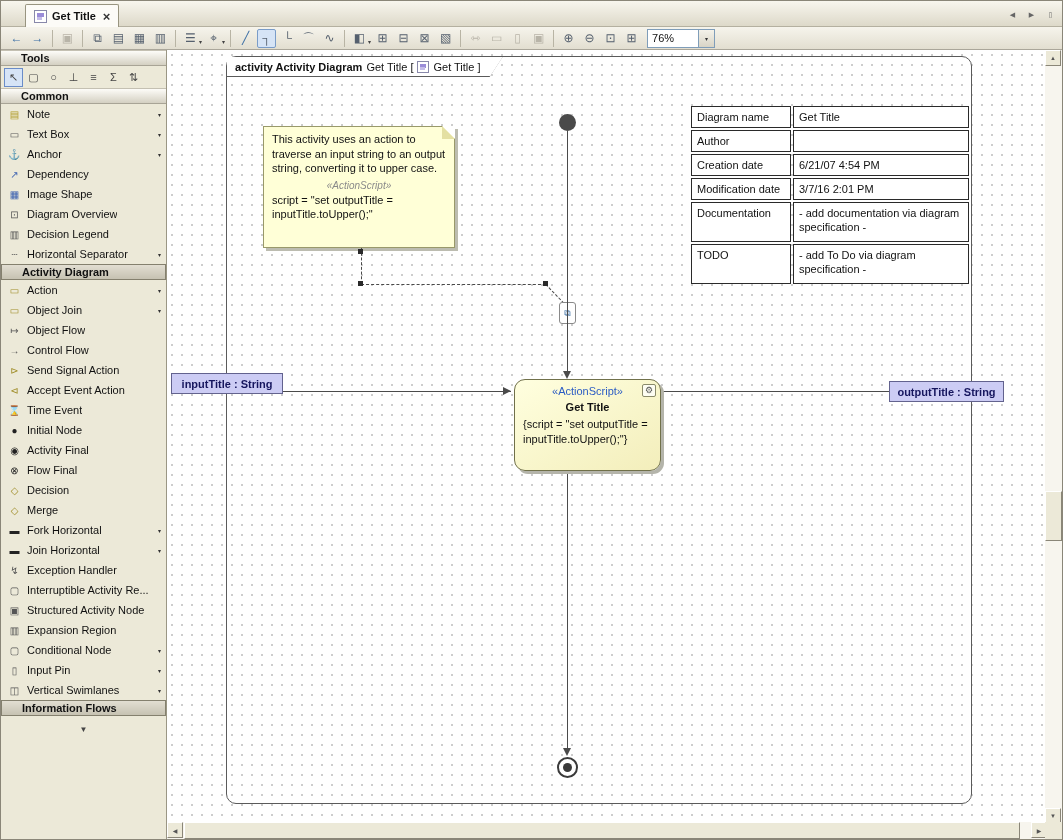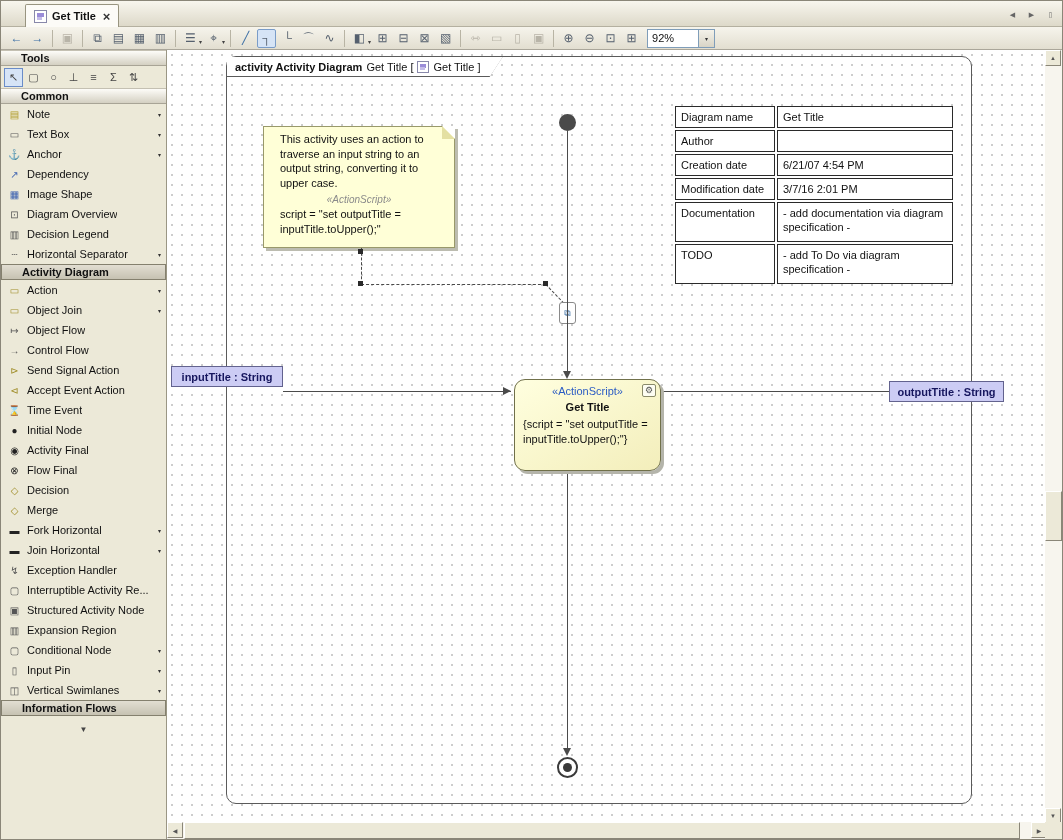--- a/index.html
+++ b/index.html
@@ -64,21 +64,21 @@
   .frame { position: absolute; left: 59px; top: 6px; width: 746px; height: 748px;
            border: 1px solid #5a5a5a; border-radius: 10px; }
   .frame-label { position: absolute; left: 0; top: 0; height: 20px; background: #fff; display: flex;
                  align-items: center; gap: 4px; padding: 0 22px 0 8px; border-bottom: 1px solid #5a5a5a;
                  clip-path: polygon(0 0, 100% 0, calc(100% - 13px) 100%, 0 100%); white-space: nowrap; }
   .frame-label::after { content: ""; position: absolute; right: 6px; top: -3px; width: 1px; height: 27px;
                         background: #5a5a5a; transform: rotate(33deg); }
   .frame-label .diagram-icon { width: 12px; height: 12px; }
 
   .note { position: absolute; left: 96px; top: 76px; width: 192px; height: 122px; background: #ffffd7;
-          border: 1px solid #99996a; box-shadow: 3px 3px 0 #bcbcb0; padding: 5px 16px; line-height: 1.32; }
+          border: 1px solid #99996a; box-shadow: 3px 3px 0 #bcbcb0; padding: 5px 8px; line-height: 1.32; }
   .note-cut { position: absolute; top: -1px; right: -1px; width: 13px; height: 13px; background: #fff;
               clip-path: polygon(0 0, 100% 0, 100% 100%); }
   .note-fold { position: absolute; top: -1px; right: -1px; width: 13px; height: 13px; background: #e4e0a2;
                clip-path: polygon(0 0, 100% 100%, 0 100%); }
   .note-st { text-align: center; color: #8a8a8a; font-style: italic; font-size: 10px; margin-top: 3px; }
   .note-script { margin-top: 1px; }
 
   .dashv { position: absolute; border-left: 1px dashed #4a4a4a; width: 0; }
   .dashh { position: absolute; border-top: 1px dashed #4a4a4a; height: 0; }
   .dashd { position: absolute; border-top: 1px dashed #4a4a4a; height: 0; transform-origin: 0 0; }
@@ -103,24 +103,24 @@
             border-radius: 11px; background: linear-gradient(150deg, #ffffdf 0%, #f3eebb 100%);
             box-shadow: 3px 3px 0 #b4b4aa; padding: 4px 8px; line-height: 1.35; overflow: hidden; }
   .action-st { text-align: center; color: #2b5cc4; }
   .action-name { text-align: center; font-weight: bold; margin: 1px 0 2px; }
   .script-icon { position: absolute; right: 4px; top: 4px; width: 14px; height: 13px; border: 1px solid #8a8a6a;
                  background: #fdfdf2; display: flex; align-items: center; justify-content: center;
                  font-size: 9px; color: #555; border-radius: 2px; }
 
   .pin { position: absolute; height: 21px; background: #ccccf4; border: 1px solid #62628e; display: flex;
          align-items: center; justify-content: center; font-weight: bold; color: #16165e; }
-  .pin-in { left: 4px; top: 316px; width: 112px; }
+  .pin-in { left: 4px; top: 323px; width: 112px; }
   .pin-out { left: 722px; top: 331px; width: 115px; }
 
-  .itable { position: absolute; left: 508px; top: 56px; width: 278px; display: grid;
+  .itable { position: absolute; left: 524px; top: 56px; width: 278px; display: grid;
             grid-template-columns: 100px 1fr; grid-template-rows: 22px 22px 22px 22px 40px 40px; gap: 2px; }
   .itc { border: 1px solid #2a2a2a; background: #fff; padding: 3px 5px; line-height: 1.3; overflow: hidden; }
 
   
   .vscroll { position: absolute; right: 0; top: 49px; width: 17px; height: 774px; background: #f7f5ee; }
   .hscroll { position: absolute; left: 166px; bottom: 0; height: 17px; width: 880px; background: #f7f5ee; }
   .sbtn { position: absolute; width: 16px; height: 16px; background: #ece9d8; border: 1px solid;
           border-color: #fff #8a8678 #8a8678 #fff; display: flex; align-items: center; justify-content: center;
           font-size: 6px; color: #555; }
   .vthumb { position: absolute; left: 0; top: 441px; width: 17px; height: 50px; background: #ece9d8;
@@ -179,21 +179,21 @@
     <span class="tbi disabled">⇿</span>
     <span class="tbi disabled">▭</span>
     <span class="tbi disabled">▯</span>
     <span class="tbi disabled">▣</span>
     <span class="tbsep"></span>
     <span class="tbi">⊕</span>
     <span class="tbi">⊖</span>
     <span class="tbi">⊡</span>
     <span class="tbi">⊞</span>
     <span class="combo">
-      <span class="combo-text">92%</span>
+      <span class="combo-text">76%</span>
       <span class="combo-btn">▾</span>
     </span>
   </div>
 
   <div class="sidebar">
     <div class="shead">Tools</div>
     <div class="tools-row">
       <span class="tool selected">↖</span>
       <span class="tool">▢</span>
       <span class="tool">○</span>

